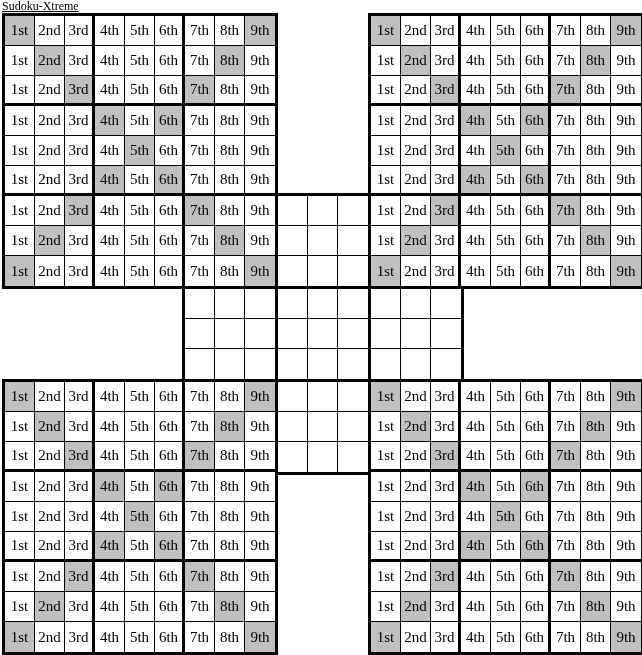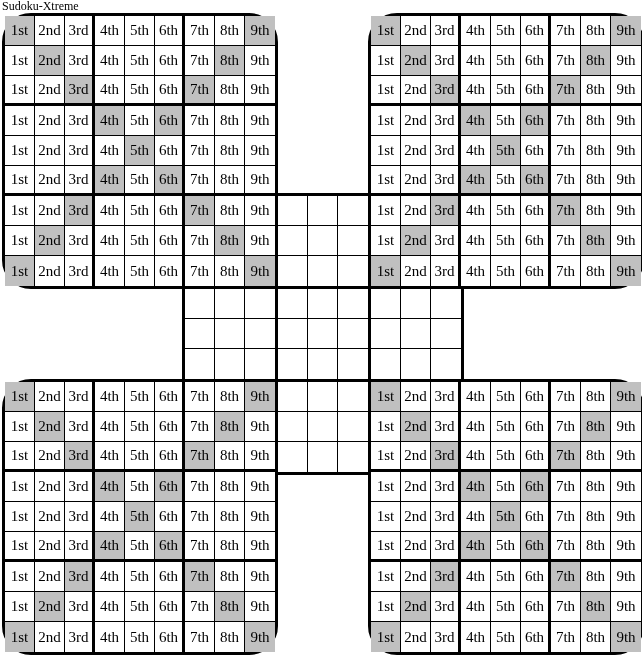--- a/index.html
+++ b/index.html
@@ -4,29 +4,29 @@
 <style>
   html,body{margin:0;padding:0;}
   body{
     width:642px;height:655px;position:relative;overflow:hidden;
     background:var(--bg,#ffffff);
     color:var(--txt,#000000);
     font-family:"Liberation Serif","DejaVu Serif",serif;
   }
   .title{
     position:absolute;left:2px;top:0;height:13px;
-    font-size:12px;line-height:13px;white-space:nowrap;
+    font-size:12px;line-height:13px;white-space:nowrap;text-decoration:underline;
   }
   .grid,.box{
     position:absolute;
     border:3px solid var(--line,#000000);
     display:grid;
     background:var(--bg,#ffffff);
   }
-  .grid{grid-template-columns:repeat(9,30px);grid-template-rows:repeat(9,30px);border-radius:29px;}
+  .grid{grid-template-columns:repeat(9,30px);grid-template-rows:repeat(9,30px);}
   .box{grid-template-columns:repeat(3,30px);grid-template-rows:repeat(3,30px);}
   .g-top-left{left:2px;top:13px;}
   .g-top-right{left:368px;top:13px;}
   .g-bottom-left{left:2px;top:379px;}
   .g-bottom-right{left:368px;top:379px;}
   .b-top-middle{left:275px;top:193px;}
   .b-middle-left{left:182px;top:286px;}
   .b-middle-center{left:275px;top:286px;}
   .b-middle-right{left:368px;top:286px;}
   .b-bottom-middle{left:275px;top:379px;}

